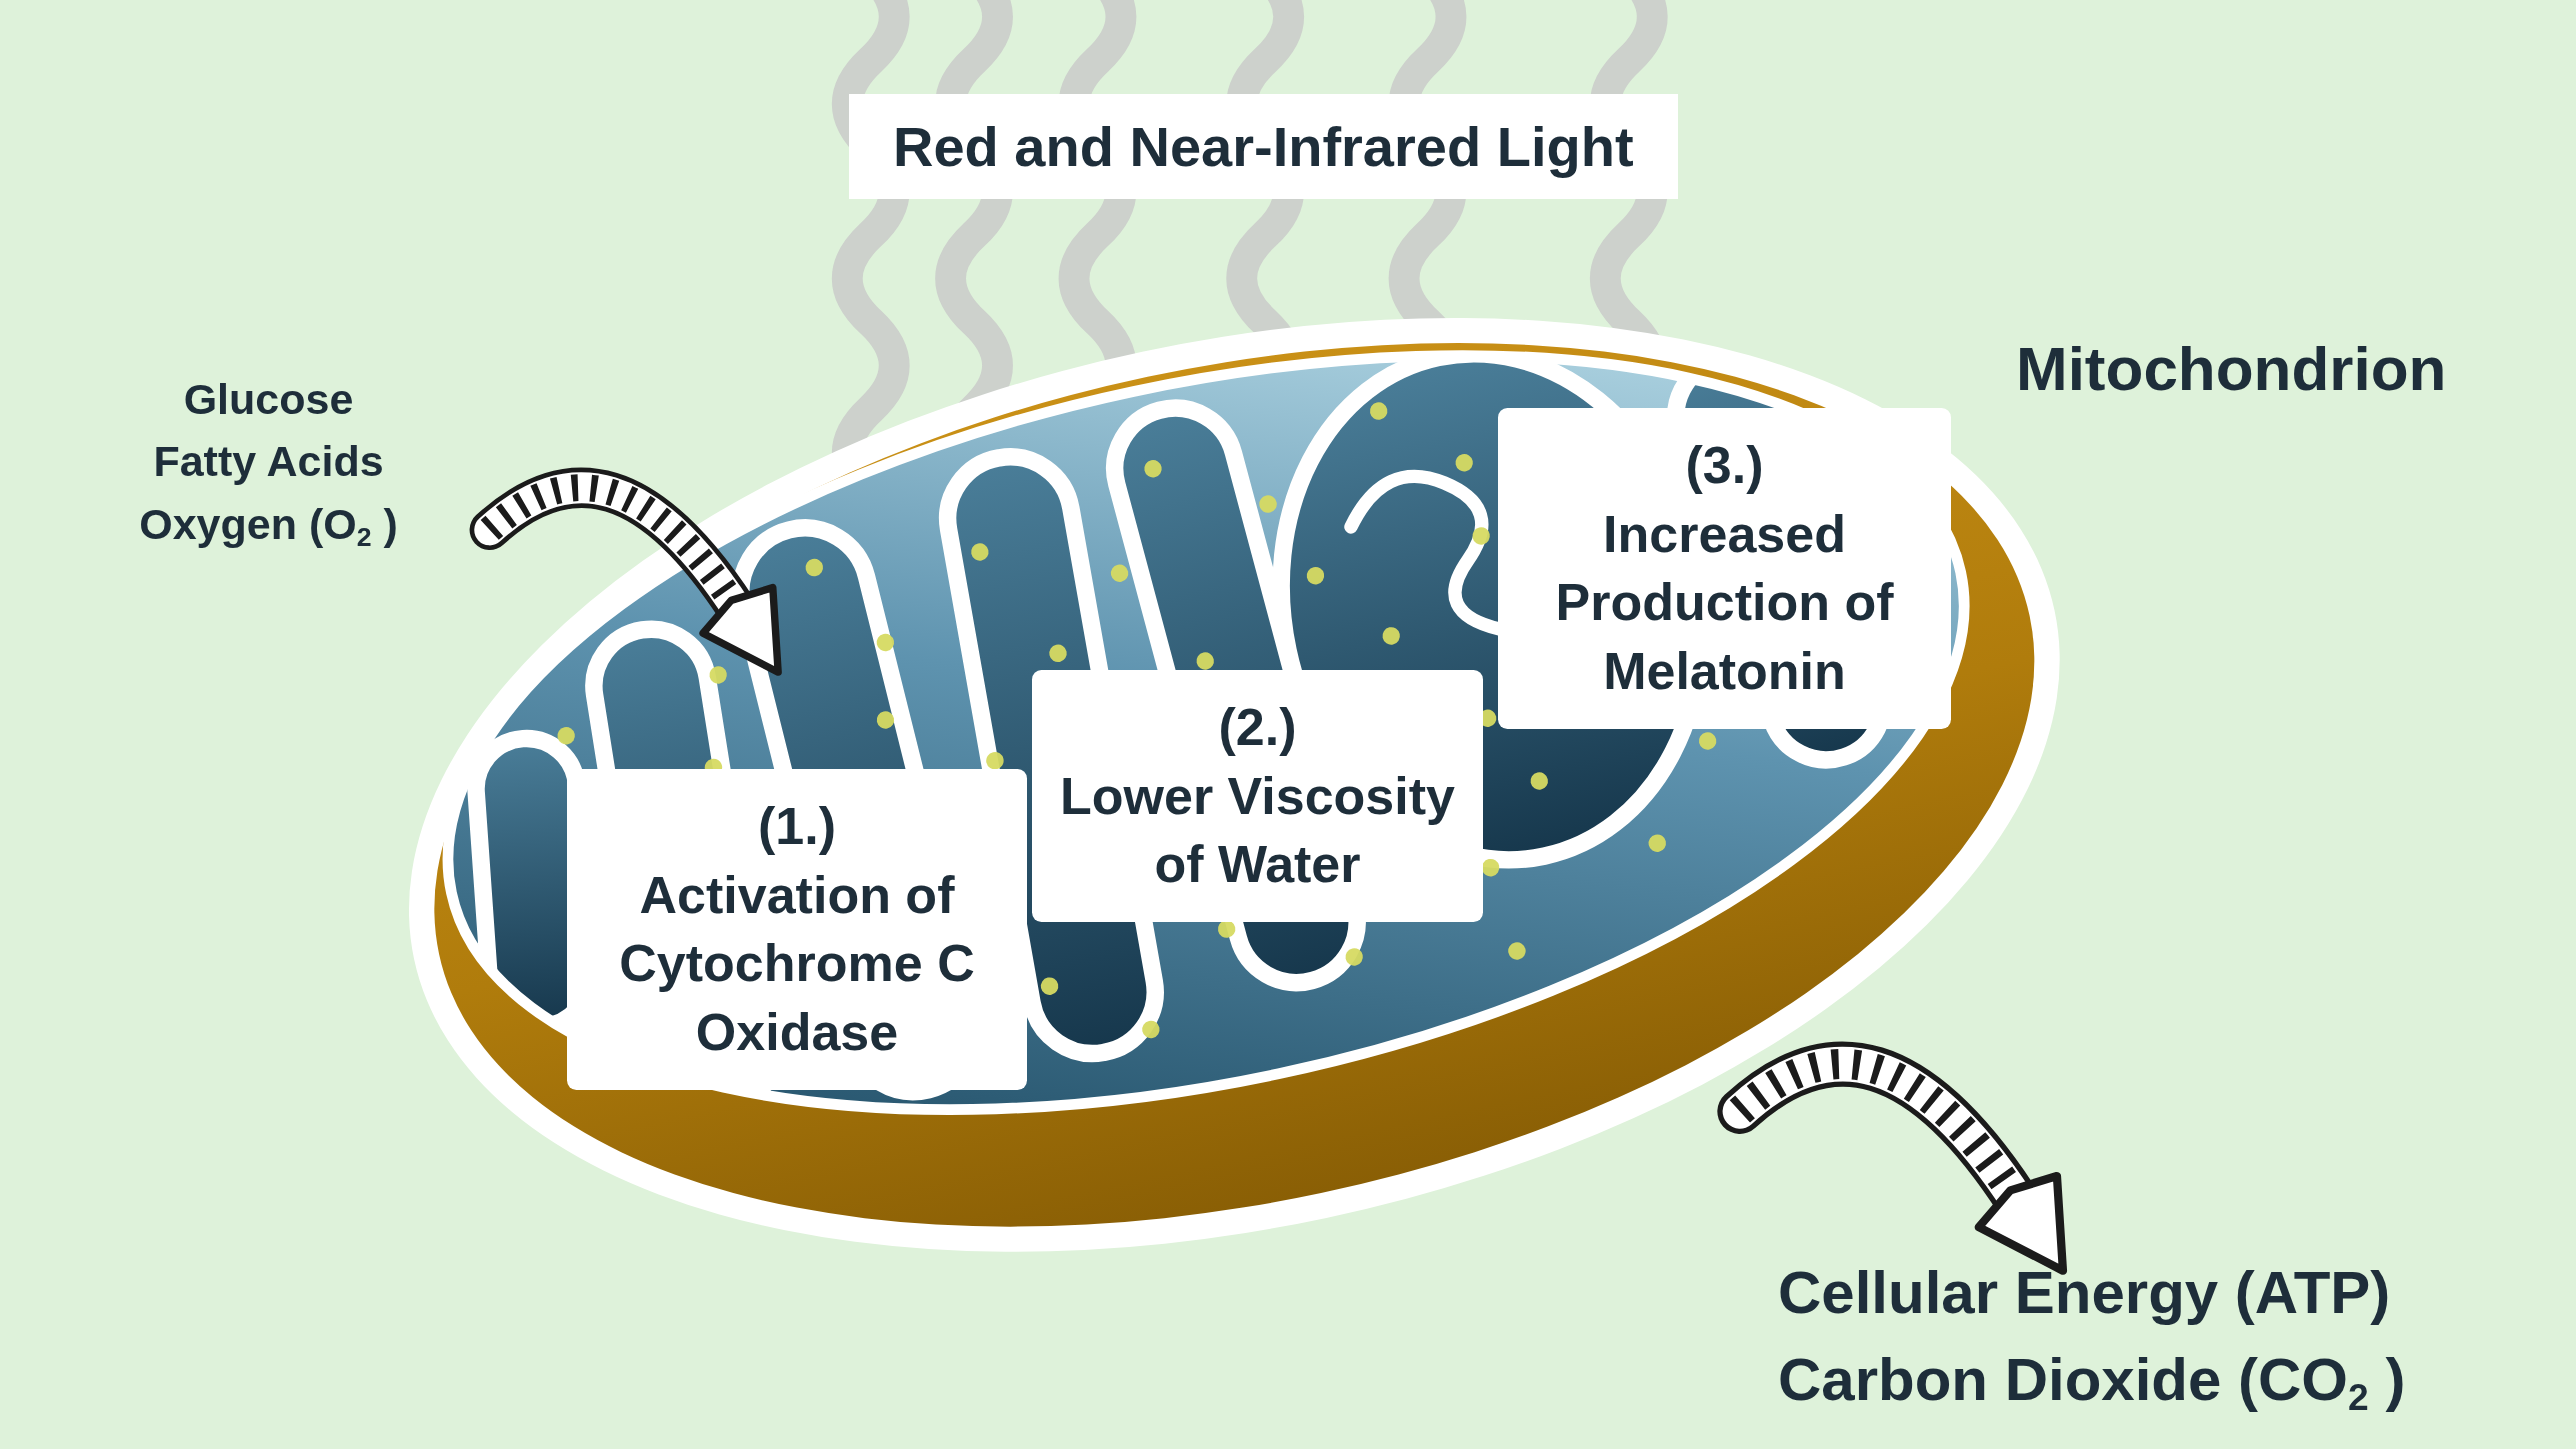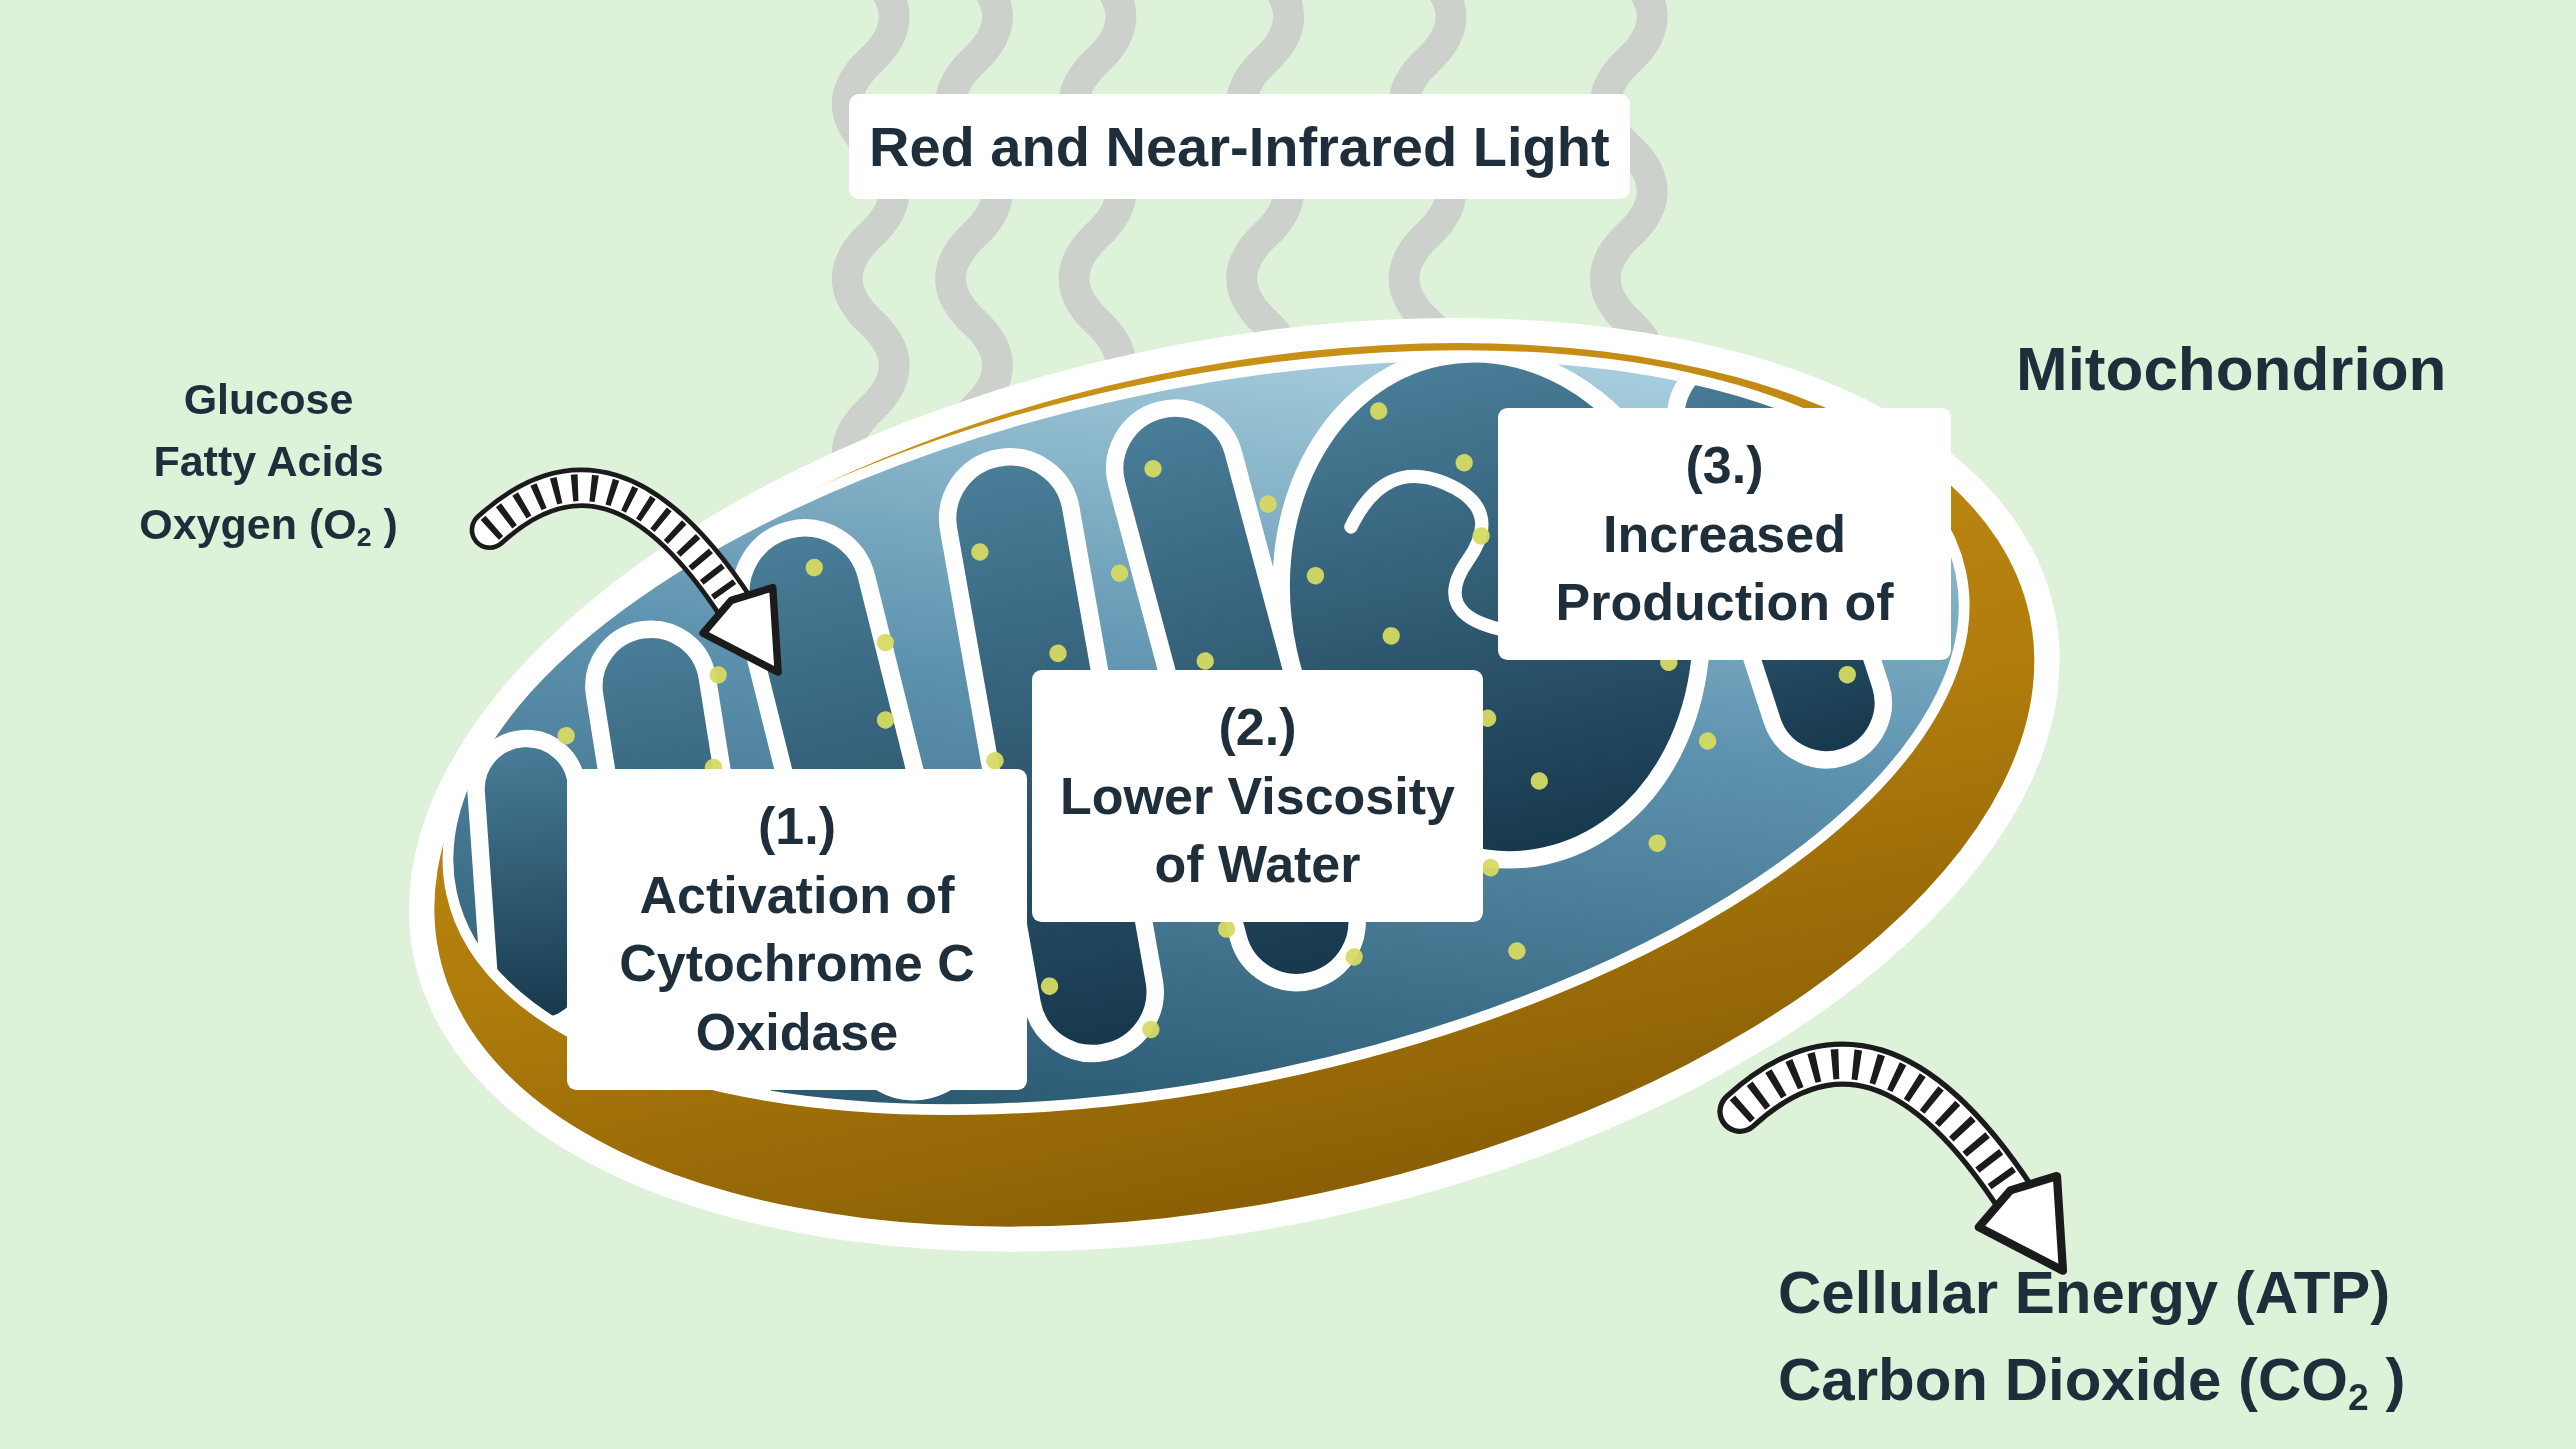--- a/index.html
+++ b/index.html
@@ -20,24 +20,24 @@
   }
   #diagram-canvas{position:absolute;left:0;top:0;z-index:1;}
   .wave{fill:none;stroke:var(--light-rays);stroke-width:46;stroke-linecap:round;opacity:.8;}
   #dots circle{fill:var(--granule-yellow);opacity:.95;}
 
   .overlay{position:absolute;z-index:2;}
 
   .title-banner{
     left:849px;top:94px;
     background:var(--box-bg);
-    padding:20px 20px;
+    padding:20px 44px;
     font-size:56px;font-weight:800;
     white-space:nowrap;
-    border-radius:10px;
+    border-radius:0;
   }
   .side-text{
     font-weight:800;
     line-height:1.45;
   }
   .inputs-block{
     left:27px;top:368px;width:483px;
     font-size:43px;text-align:center;
   }
   .organelle-label{
@@ -199,19 +199,20 @@
 <div class="overlay step-box" id="step-box-2">
   <span class="step-number">(2.)</span>
   <div>Lower Viscosity</div>
   <div>of Water</div>
 </div>
 
 <div class="overlay step-box" id="step-box-3">
   <span class="step-number">(3.)</span>
   <div>Increased</div>
   <div>Production of</div>
+  <div>Melatonin</div>
 </div>
 
 <div class="overlay side-text outputs-block">
   <div>Cellular Energy (ATP)</div>
   <div><span>Carbon Dioxide (CO</span><span class="sub">2</span><span> )</span></div>
 </div>
 
 
 </body></html>

